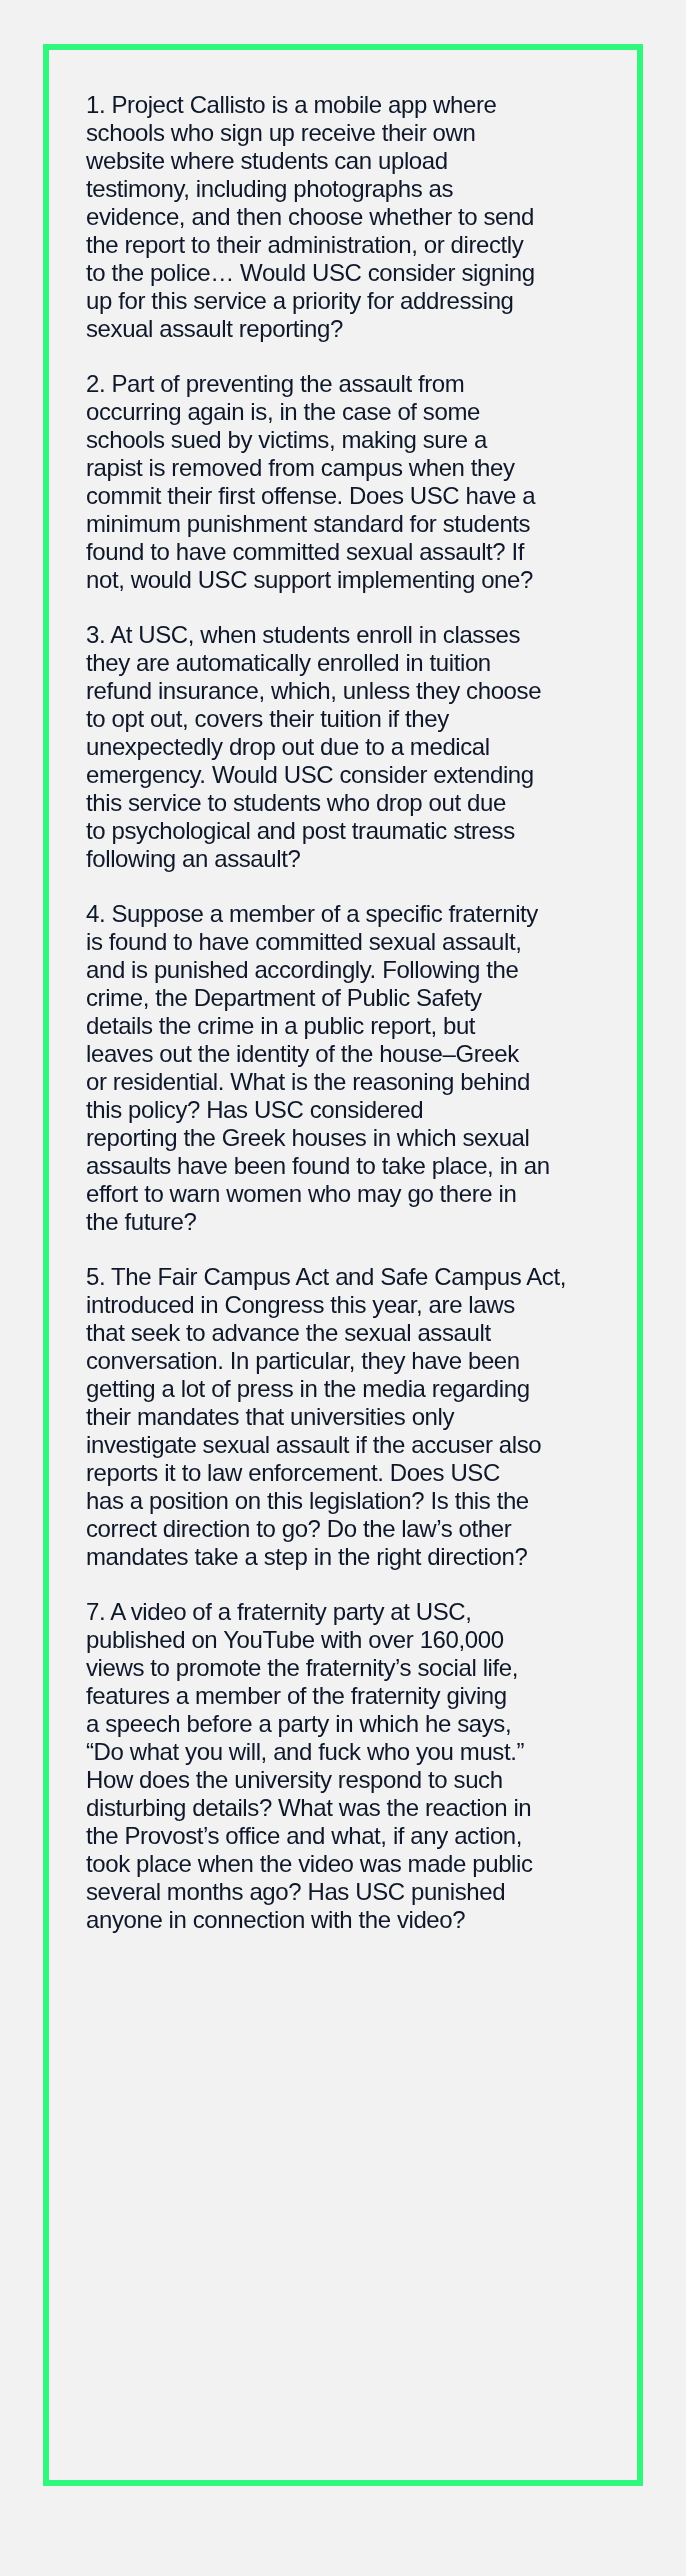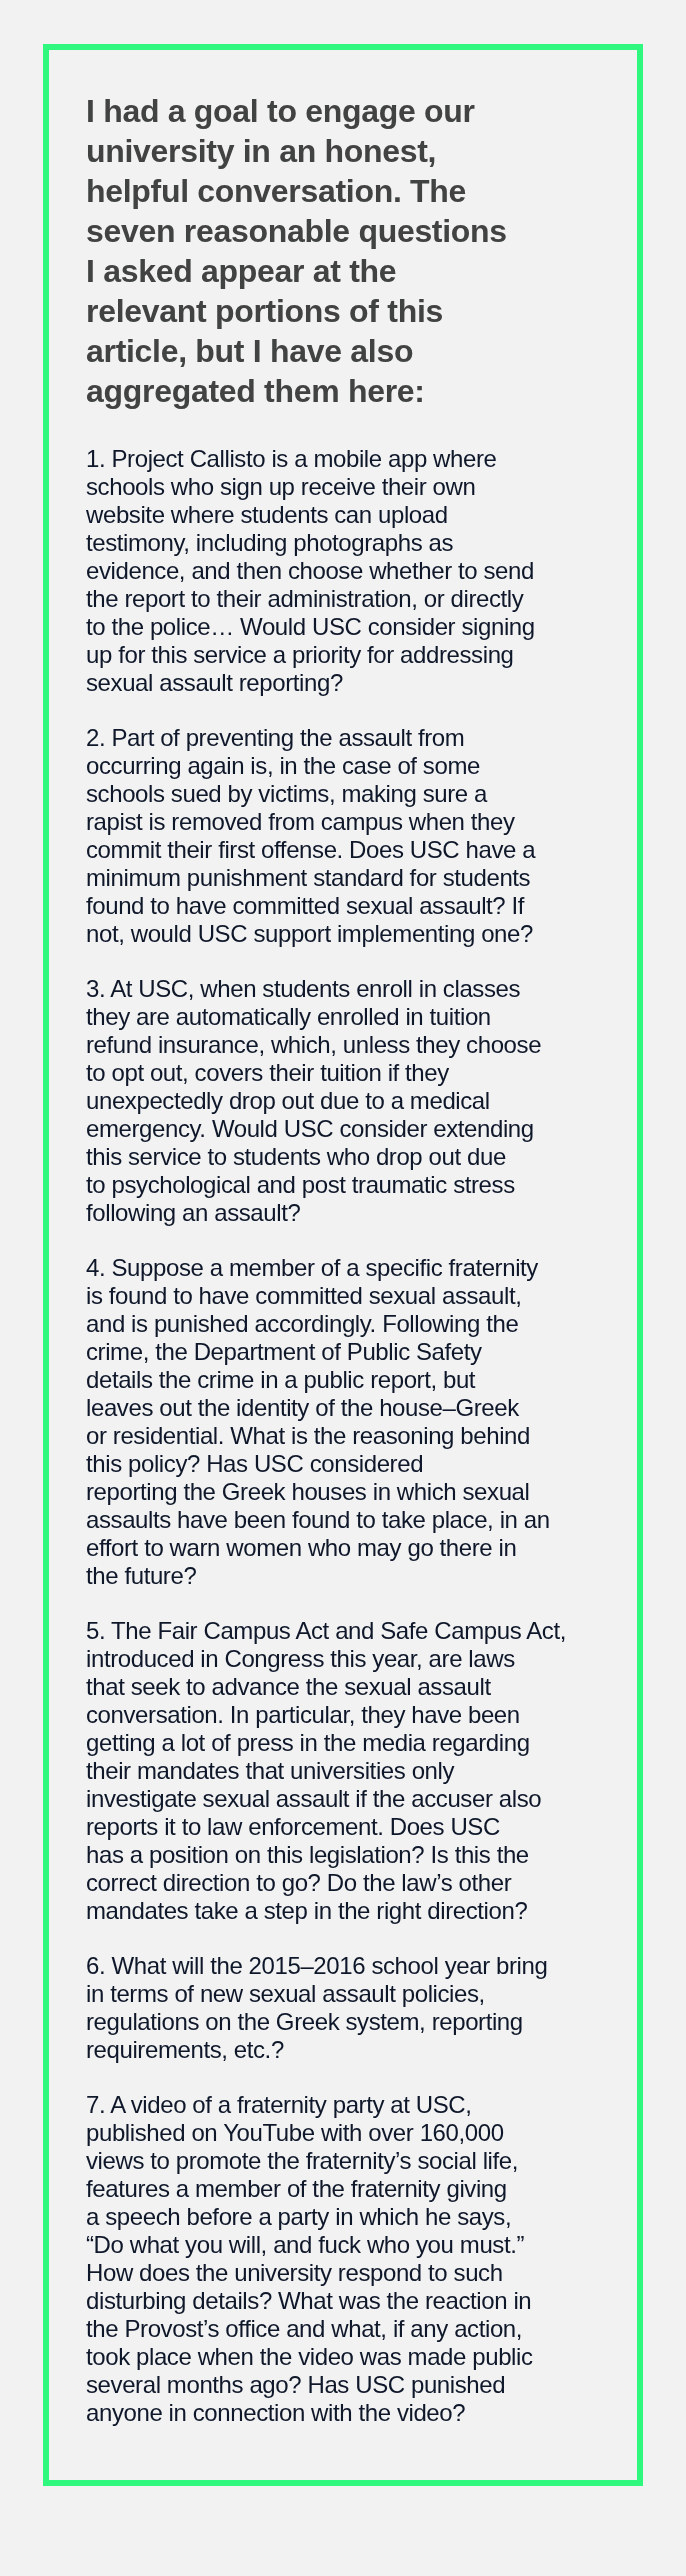--- a/index.html
+++ b/index.html
@@ -40,28 +40,20 @@
     font-weight: 400;
     letter-spacing: -0.4px;
     color: #0f172a;
     white-space: pre;
   }
 </style>
 </head>
 <body>
 
 <div class="quote-card">
-  <div class="quote-heading">I had a goal to engage our
-university in an honest,
-helpful conversation. The
-seven reasonable questions
-I asked appear at the
-relevant portions of this
-article, but I have also
-aggregated them here:</div>
 
   <div class="question-paragraph">1. Project Callisto is a mobile app where
 schools who sign up receive their own
 website where students can upload
 testimony, including photographs as
 evidence, and then choose whether to send
 the report to their administration, or directly
 to the police… Would USC consider signing
 up for this service a priority for addressing
 sexual assault reporting?</div>
@@ -103,24 +95,20 @@
 that seek to advance the sexual assault
 conversation. In particular, they have been
 getting a lot of press in the media regarding
 their mandates that universities only
 investigate sexual assault if the accuser also
 reports it to law enforcement. Does USC
 has a position on this legislation? Is this the
 correct direction to go? Do the law’s other
 mandates take a step in the right direction?</div>
 
-  <div class="question-paragraph">6. What will the 2015–2016 school year bring
-in terms of new sexual assault policies,
-regulations on the Greek system, reporting
-requirements, etc.?</div>
 
   <div class="question-paragraph">7. A video of a fraternity party at USC,
 published on YouTube with over 160,000
 views to promote the fraternity’s social life,
 features a member of the fraternity giving
 a speech before a party in which he says,
 “Do what you will, and fuck who you must.”
 How does the university respond to such
 disturbing details? What was the reaction in
 the Provost’s office and what, if any action,

